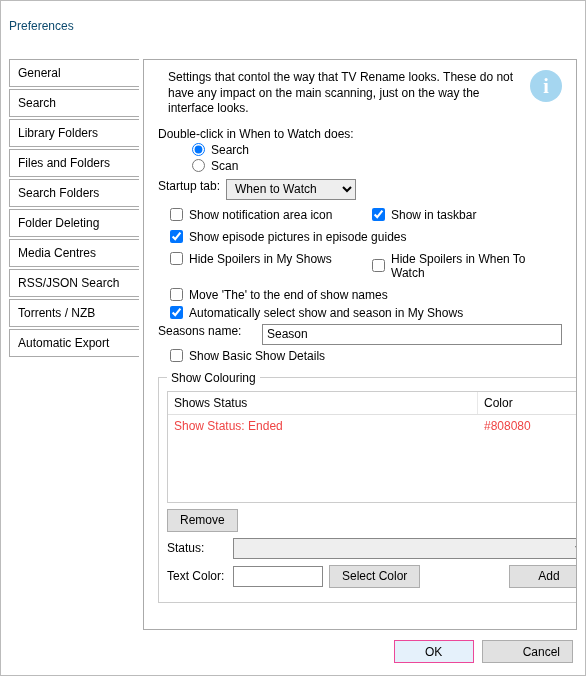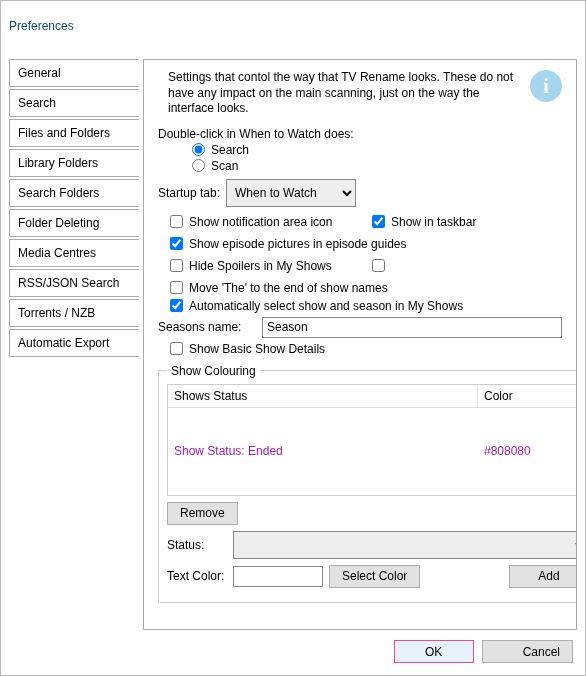--- a/index.html
+++ b/index.html
@@ -7,56 +7,56 @@
   .window { width: 586px; height: 676px; border: 1px solid #bbb; background: #fff; display: flex; flex-direction: column; }
   .titlebar { padding: 18px 8px; font-size: 12px; color: #0c4a6e; }
   .body { flex: 1; display: flex; padding: 8px 8px 0 8px; gap: 4px; overflow: hidden; }
   .sidebar { width: 130px; display: flex; flex-direction: column; }
   .tab { border: 1px solid #aaa; border-right: none; padding: 6px 8px; background: #fff; margin-bottom: 2px; cursor: pointer; }
   .tab.selected { background: #fff; }
   .content { flex: 1; border: 1px solid #aaa; padding: 10px 14px 10px 14px; overflow: hidden; position: relative; }
   .desc { display: flex; gap: 8px; align-items: flex-start; margin-bottom: 10px; }
   .desc-text { flex: 1; line-height: 1.3; margin-left: 10px; }
   .info-icon { width: 32px; height: 32px; border-radius: 50%; background: #a5d6f0; color: #fff; display: flex; align-items: center; justify-content: center; font-size: 20px; font-family: Georgia, serif; font-weight: bold; flex-shrink: 0; }
-  .row { display: flex; align-items: center; margin: 4px 0; gap: 6px; }
+  .row { display: flex; margin: 4px 0; gap: 6px; }
   .radio-group { padding-left: 34px; margin-bottom: 6px; }
   .radio-row { display: flex; align-items: center; gap: 6px; margin: 2px 0; }
   .radio-row input { margin: 0; width: 13px; height: 13px; }
-  select { height: 28px; border: 1px solid #888; background: #eee; padding: 0 4px; }
+  select { height: 21px; border: 1px solid #888; background: #eee; padding: 0 4px; }
   .cb-row { display: flex; align-items: center; gap: 6px; margin: 4px 12px 4px 12px; }
   .cb-row input[type=checkbox] { margin: 0; width: 13px; height: 13px; }
   .cb-grid { display: flex; }
   .cb-col { flex: 1; }
   fieldset { border: 1px solid #ccc; margin: 8px 0 0 0; padding: 6px 8px 8px 8px; }
   legend { padding: 0 4px; }
   .table-wrap { border: 1px solid #ccc; height: 112px; overflow-x: scroll; overflow-y: hidden; margin-bottom: 6px; }
   .table-head { display: flex; background: #fff; border-bottom: 1px solid #e0e0e0; }
   .th { padding: 4px 6px; flex: 1; border-right: 1px solid #e8e8e8; }
   .th:last-child { border-right: none; flex: 0 0 110px; }
   .table-row { display: flex; }
-  .td { padding: 4px 6px; flex: 1; color: #a21caf; margin-top: 32px; }
+  .td { padding: 4px 6px; flex: 1; color: #ef4444; }
   .td:last-child { flex: 0 0 110px; }
   .btn { height: 23px; border: 1px solid #adadad; background: #e1e1e1; padding: 0 12px; cursor: pointer; display: inline-flex; align-items: center; justify-content: center; min-width: 70px; text-align: center; }
   .btn.primary { border: 1px solid #ec4899; background: #e5f1fb; }
   .text-input { height: 21px; border: 1px solid #888; padding: 0 4px; }
   .footer { display: flex; justify-content: flex-end; gap: 8px; padding: 10px 12px 12px 0; }
   .status-row { display: flex; align-items: center; gap: 6px; margin: 6px 0; }
   .status-row label { width: 60px; }
 </style>
 </head>
 <body>
 
 <div class="window">
   <div class="titlebar">Preferences</div>
   <div class="body">
     <div class="sidebar">
       <div class="tab">General</div>
       <div class="tab selected">Search</div>
+      <div class="tab">Library Folders</div>
       <div class="tab">Files and Folders</div>
-      <div class="tab">Library Folders</div>
       <div class="tab">Search Folders</div>
       <div class="tab">Folder Deleting</div>
       <div class="tab">Media Centres</div>
       <div class="tab">RSS/JSON Search</div>
       <div class="tab">Torrents / NZB</div>
       <div class="tab">Automatic Export</div>
     </div>
 
     <div class="content">
       <div class="desc">
@@ -106,20 +106,21 @@
       <div class="cb-grid">
         <div class="cb-col">
           <div class="cb-row">
               <input type="checkbox" style="">
               <span>Hide Spoilers in My Shows</span>
             </div>
         </div>
         <div class="cb-col">
           <div class="cb-row">
               <input type="checkbox" style="">
+              <span>Hide Spoilers in When To Watch</span>
             </div>
         </div>
       </div>
 
       <div class="cb-row">
           <input type="checkbox" style="">
           <span>Move 'The' to the end of show names</span>
         </div>
       <div class="cb-row">
           <input type="checkbox" checked="" style="">

